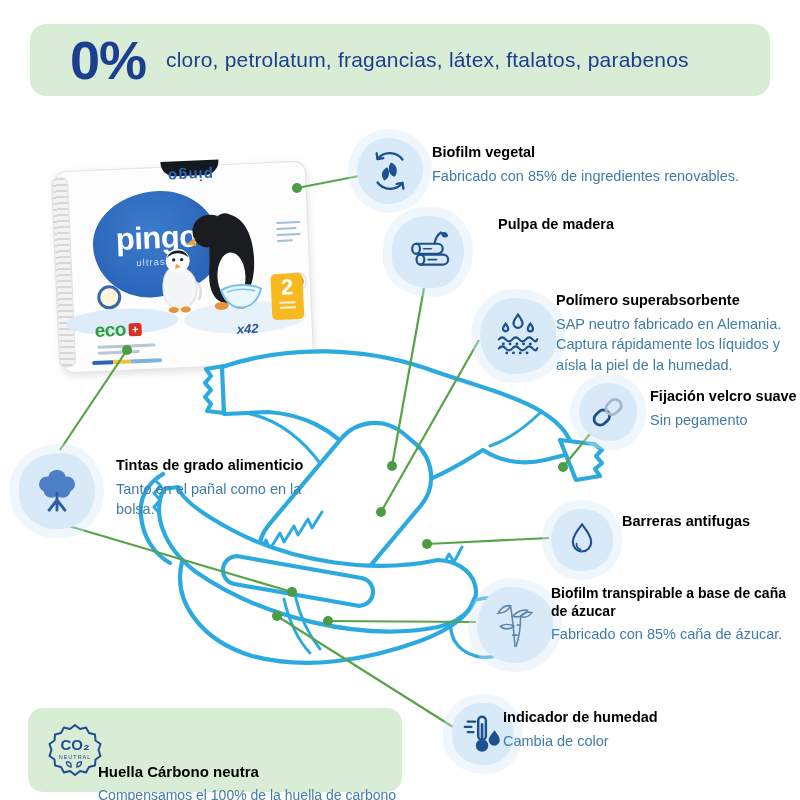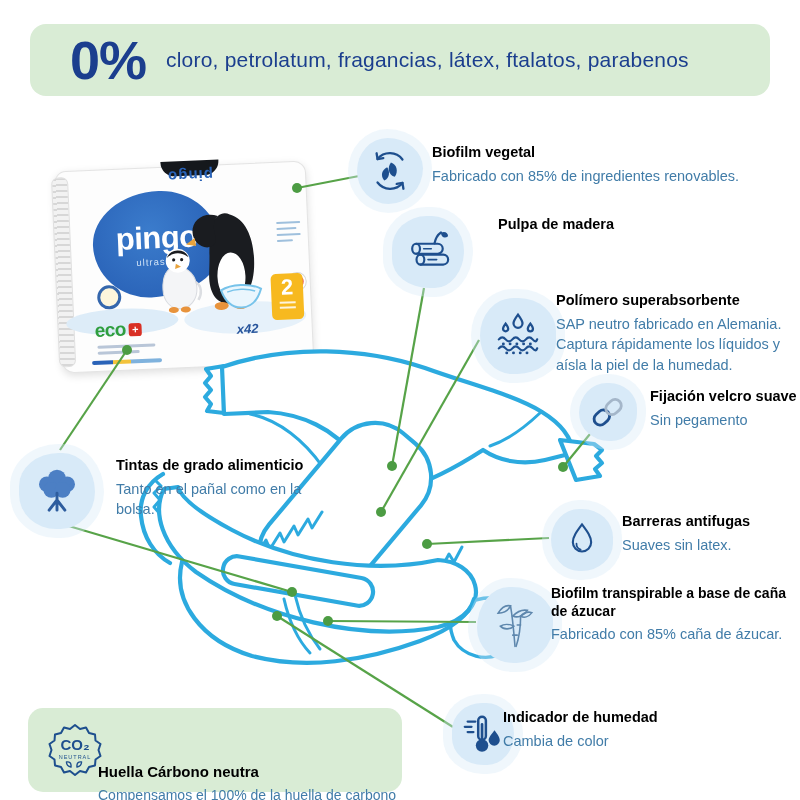--- a/index.html
+++ b/index.html
@@ -300,21 +300,20 @@
   <div class="ct" id="ct4">
     <div class="ctitle">Fijación velcro suave</div>
     <div class="cbody">Sin pegamento</div>
   </div>
   <div class="ct" id="ct5">
     <div class="ctitle">Tintas de grado alimenticio</div>
     <div class="cbody">Tanto en el pañal como en la bolsa.</div>
   </div>
   <div class="ct" id="ct6">
     <div class="ctitle">Barreras antifugas</div>
-    <div class="cbody">Suaves sin latex.</div>
   </div>
   <div class="ct" id="ct7">
     <div class="ctitle">Biofilm transpirable a base de caña de ázucar</div>
     <div class="cbody">Fabricado con 85% caña de ázucar.</div>
   </div>
   <div class="ct" id="ct8">
     <div class="ctitle">Indicador de humedad</div>
     <div class="cbody">Cambia de color</div>
   </div>
 

